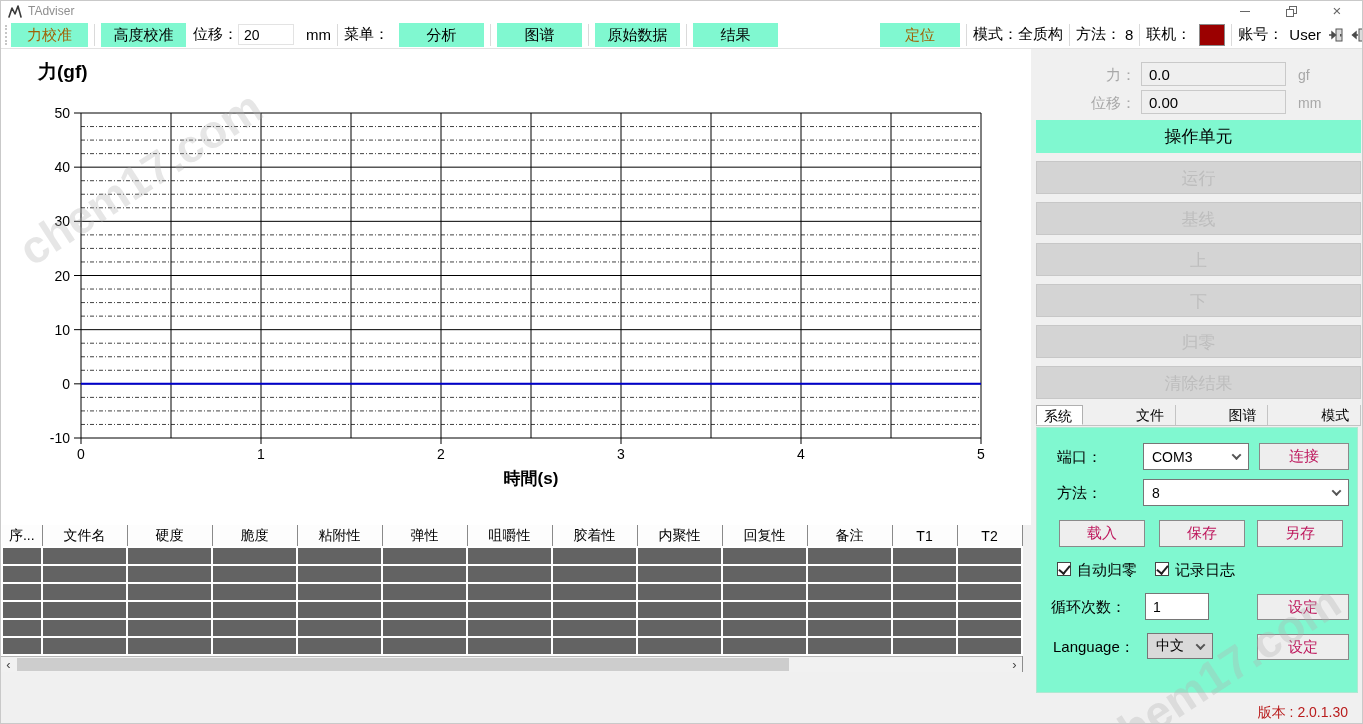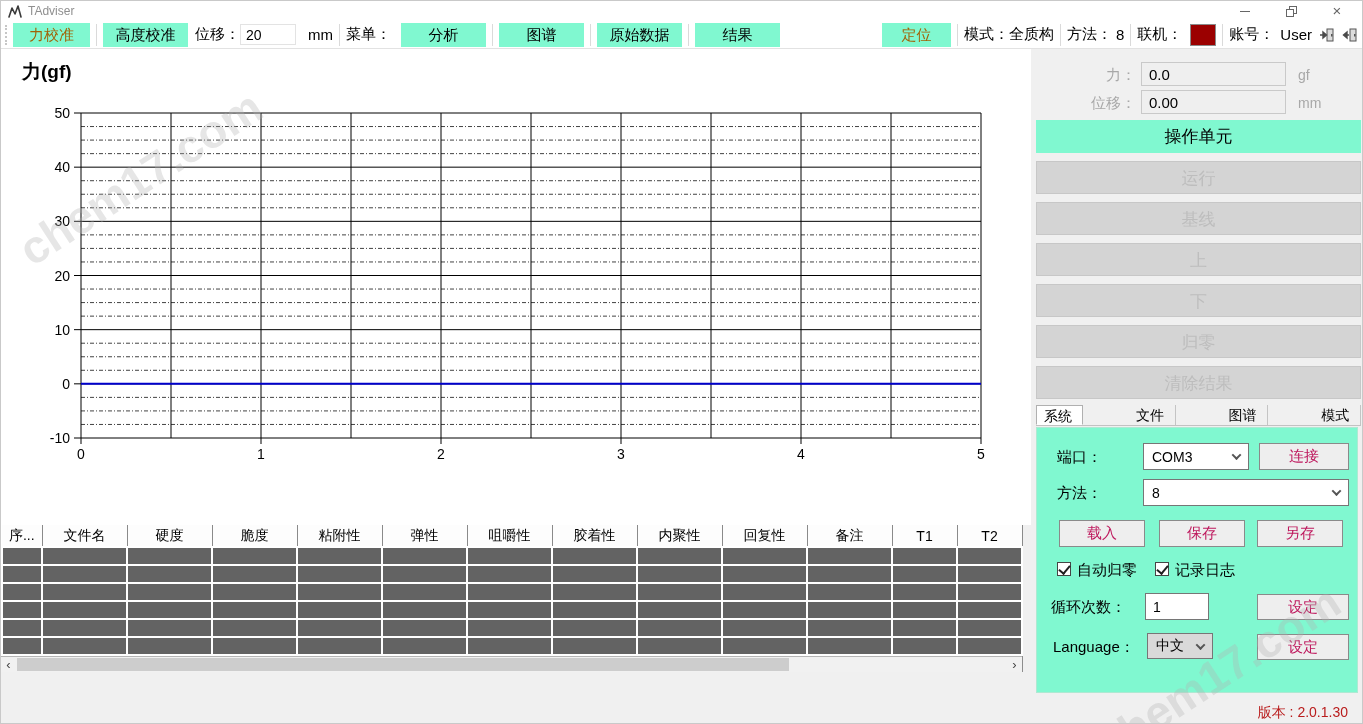--- a/index.html
+++ b/index.html
@@ -26,21 +26,21 @@
   .tbtn.dis{color:#a16207;}
   .vsep{width:1px;height:22px;background:#dadada;margin:0 6px;flex:none;}
   .tlabel{font-size:15px;color:#000;white-space:nowrap;flex:none;}
   .tvalue{font-size:15px;color:#000;white-space:nowrap;flex:none;}
   .tb-input{width:56px;height:21px;border:1px solid #e3e3e3;font-size:14px;padding:1px 5px;font-family:inherit;flex:none;}
   .online-ind{width:26px;height:22px;background:var(--red);border:1px solid #8a8a8a;margin-left:8px;flex:none;}
   .user-icon{margin-left:7px;flex:none;}
 
   
   .chart-panel{position:absolute;left:0;top:48px;width:1030px;height:476px;background:#fff;}
-  .chart-title{position:absolute;left:21px;top:10px;font-size:19px;font-weight:600;color:#000;}
+  .chart-title{position:absolute;left:37px;top:10px;font-size:19px;font-weight:600;color:#000;}
   .chart-xlabel{position:absolute;left:80px;top:418px;width:900px;text-align:center;font-size:17px;font-weight:600;color:#000;}
 
   
   .table-panel{position:absolute;left:0;top:524px;width:1022px;background:#fff;border-right:1px solid #8d8d8d;}
   .table-panel table{border-collapse:collapse;table-layout:fixed;width:1020px;}
   .table-panel th{height:22px;font-size:14px;font-weight:500;color:#000;background:#fdfdfd;border-right:1px solid #8a8a8a;border-bottom:1px solid #4f4f4f;white-space:nowrap;overflow:hidden;}
   .table-panel td{height:18px;background:var(--cellgray);border:2px solid #fff;}
   .hscroll{position:relative;height:16px;background:#f1f1f1;border-top:1px solid #b5b5b5;}
   .hs-arrow{position:absolute;top:0;width:15px;height:15px;font-size:13px;color:#444;text-align:center;line-height:15px;}
   .hs-left{left:0;} .hs-right{right:0;}
@@ -105,21 +105,21 @@
   <span class="tlabel" style="margin-left:12px">mm</span>
   <span class="vsep"></span>
   <span class="tlabel">菜单：</span>
   <button class="tbtn" style="width:85px;margin-left:10px">分析</button>
   <span class="vsep"></span>
   <button class="tbtn" style="width:85px">图谱</button>
   <span class="vsep"></span>
   <button class="tbtn" style="width:85px">原始数据</button>
   <span class="vsep"></span>
   <button class="tbtn" style="width:85px">结果</button>
-  <button class="tbtn dis" style="width:69px;margin-left:102px">定位</button>
+  <button class="tbtn dis" style="width:80px;margin-left:102px">定位</button>
   <span class="vsep"></span>
   <span class="tlabel">模式：</span>
   <span class="tvalue" style="margin-left:0">全质构</span>
   <span class="vsep"></span>
   <span class="tlabel">方法：</span>
   <span class="tvalue" style="margin-left:4px">8</span>
   <span class="vsep"></span>
   <span class="tlabel">联机：</span>
   <span class="online-ind"></span>
   <span class="vsep"></span>
@@ -197,20 +197,21 @@
       <line x1="440" y1="389" x2="440" y2="395" stroke="#000" stroke-width="1"></line>
       <text x="440" y="410" text-anchor="middle" font-size="14" fill="#000" font-family="&quot;Liberation Sans&quot;,sans-serif">2</text>
       <line x1="620" y1="389" x2="620" y2="395" stroke="#000" stroke-width="1"></line>
       <text x="620" y="410" text-anchor="middle" font-size="14" fill="#000" font-family="&quot;Liberation Sans&quot;,sans-serif">3</text>
       <line x1="800" y1="389" x2="800" y2="395" stroke="#000" stroke-width="1"></line>
       <text x="800" y="410" text-anchor="middle" font-size="14" fill="#000" font-family="&quot;Liberation Sans&quot;,sans-serif">4</text>
       <line x1="980" y1="389" x2="980" y2="395" stroke="#000" stroke-width="1"></line>
       <text x="980" y="410" text-anchor="middle" font-size="14" fill="#000" font-family="&quot;Liberation Sans&quot;,sans-serif">5</text>
       <polyline points="80,334.83333333333337 980,334.83333333333337" fill="none" stroke="#0000CC" stroke-width="2"></polyline>
     </svg>
+  <div class="chart-xlabel">時間(s)</div>
 </div>
 
 <div class="table-panel">
   <table>
     <colgroup id="table-cols">
         <col style="width: 40px;">
         <col style="width: 85px;">
         <col style="width: 85px;">
         <col style="width: 85px;">
         <col style="width: 85px;">

